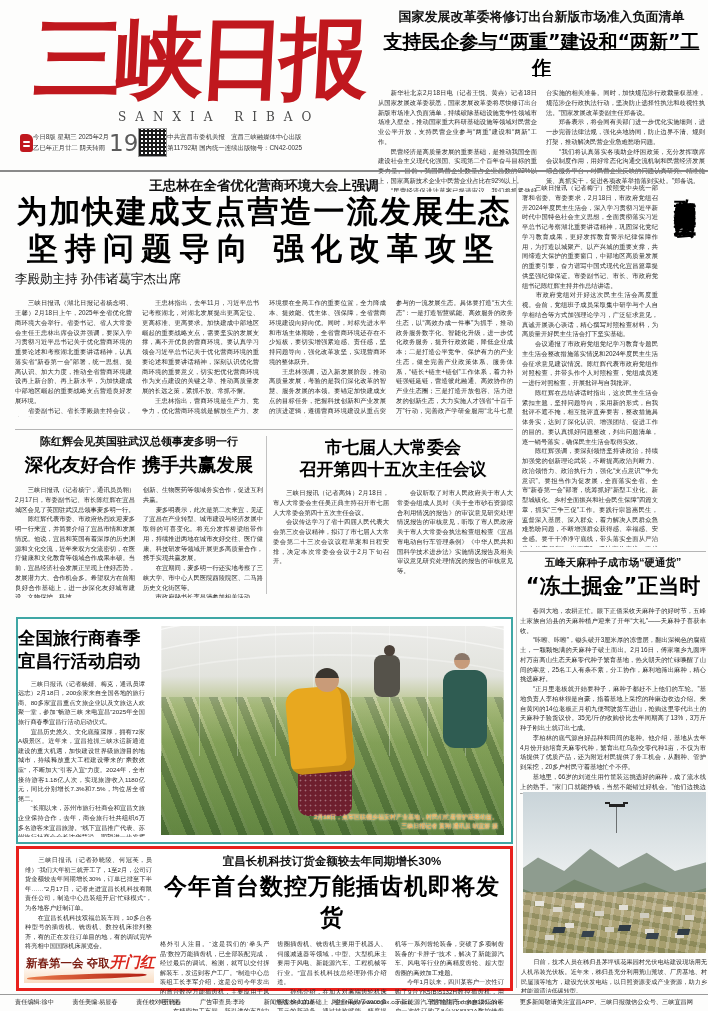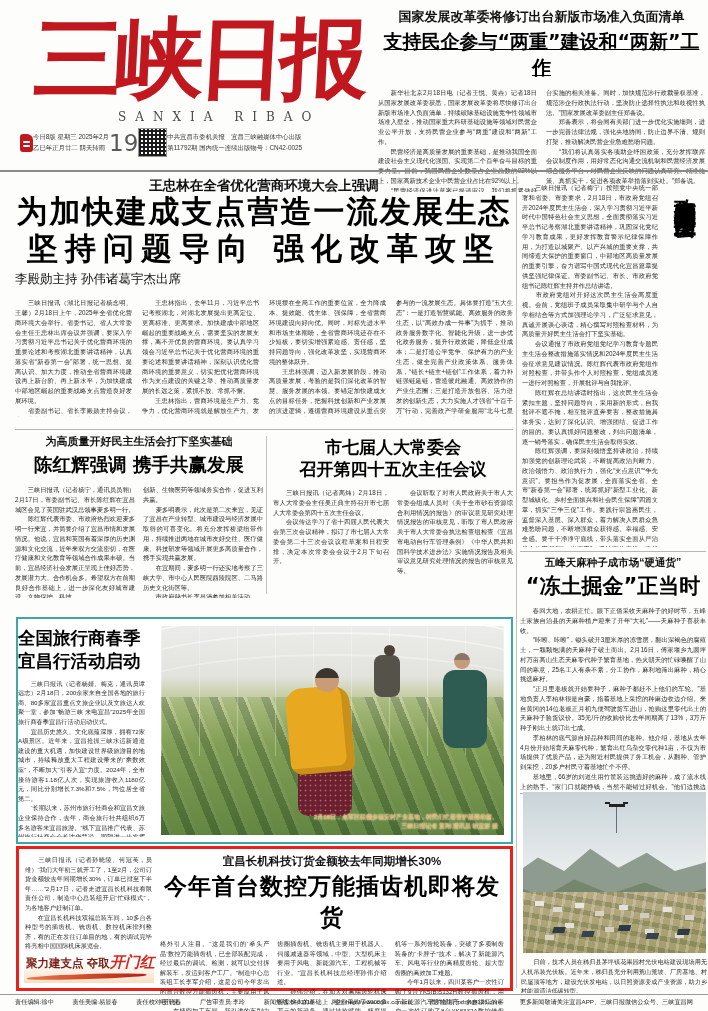--- a/index.html
+++ b/index.html
@@ -177,22 +177,22 @@
 　　王忠林指出，营商环境是生产力、竞争力，优化营商环境就是解放生产力、发展生产力。近年来，全省上下坚持把优化营商</div>
       <div class="bt">环境摆在全局工作的重要位置，全力降成本、提效能、优主体、强保障，全省营商环境建设向好向优。同时，对标先进水平和市场主体期盼，全省营商环境还存在不少短板，要切实增强紧迫感、责任感，坚持问题导向，强化改革攻坚，实现营商环境的整体跃升。
 　　王忠林强调，迈入新发展阶段，推动高质量发展，考验的是我们深化改革的智慧、服务发展的本领。要锚定加快建成支点的目标任务，把握科技创新和产业发展的演进逻辑，遵循营商环境建设从重点突破到系统集成的演进规律，加快打造全要素保障、全链条协同、全社会</div>
       <div class="bt">参与的一流发展生态。具体要打造“五大生态”：一是打造智慧赋能、高效服务的政务生态，以“高效办成一件事”为抓手，推动政务服务数字化、智能化升级，进一步优化政务服务，提升行政效能，降低企业成本；二是打造公平竞争、保护有力的产业生态，健全完善产业政策体系、服务体系，“链长+链主+链创”工作体系，着力补链强链延链，营造彼此融通、高效协作的产业生态圈；三是打造开放包容、活力迸发的创新生态，大力实施人才强省“十百千万”行动，完善政产学研金服用“北斗七星式”创新支持体系，加大科技金融支持力度，激发创新创业创造活力。（下转第二版）</div>
     </div>
   </section>
 
   <div class="hr" style="left:15px;top:429px;width:498px;height:1px;background:#b5b5b5;"></div>
 
   <section id="visit">
-    <div class="kicker">为高质量开好民主生活会打下坚实基础</div>
-    <h2>陈红辉强调 携手共赢发展</h2>
+    <div class="kicker">陈红辉会见英国驻武汉总领事麦多明一行</div>
+    <h2>深化友好合作 携手共赢发展</h2>
     <div class="cols">
       <div class="bt">　　三峡日报讯（记者杨宁，通讯员员翱）2月17日，市委副书记、市长陈红辉在宜昌城区会见了英国驻武汉总领事麦多明一行。
 　　陈红辉代表市委、市政府热烈欢迎麦多明一行来宜，并简要介绍了宜昌市情和发展情况。他说，宜昌和英国有着深厚的历史渊源和文化交流，近年来双方交流密切，在医疗健康和文化教育等领域合作成果丰硕。当前，宜昌经济社会发展正呈现上佳好态势，发展潜力大、合作机会多。希望双方在前期良好合作基础上，进一步深化友好城市建设、文物保护、科技</div>
       <div class="bt">创新、生物医药等领域务实合作，促进互利共赢。
 　　麦多明表示，此次是第二次来宜，见证了宜昌在产业转型、城市建设与经济发展中取得的可喜变化。将充分发挥桥梁纽带作用，持续推进两地在城市友好交往、医疗健康、科技研发等领域开展更多高质量合作，携手实现共赢发展。
 　　在宜期间，麦多明一行还实地考察了三峡大学、市中心人民医院西陵院区、二马路历史文化街区等。
 　　市政府秘书长李昌清参加相关活动。</div>
     </div>
   </section>
 
@@ -260,21 +260,21 @@
       </div>
     </div>
   </div>
 
   <div id="red-box">
     <div id="m-left" class="bt">　　三峡日报讯（记者孙晓陵、何冠英，员维）“我们大年初三就开工了，1至2月，公司订货金额较去年同期增长30%，订单已排至下半年……”2月17日，记者走进宜昌长机科技有限责任公司，制造中心总装组开启“忙碌模式”，为各地客户赶制订单。
 　　在宜昌长机科技双福总装车间，10多台各种型号的插齿机、铣齿机、数控机床排列整齐，有的正在发往订单目的地，有的调试完毕将亮相中国国际机床展览会。
 　　车间内，一台3米多高的“庞然大物”</div>
     <div id="m-slogan">
       <div class="slogan-row">
-        <span class="slogan-a">聚力建支点 夺取</span><span class="slogan-b">开门红</span>
+        <span class="slogan-a">新春第一会 夺取</span><span class="slogan-b">开门红</span>
       </div>
       <div class="slogan-swoosh"></div>
     </div>
     <div id="m-right">
       <div class="kicker">宜昌长机科技订货金额较去年同期增长30%</div>
       <h2>今年首台数控万能插齿机即将发货</h2>
       <div class="cols">
         <div class="bt">格外引人注目。“这是我们的‘拳头产品’数控万能插齿机，已全部装配完成，经过最后的调试、检测，就可以交付拆解装车，发运到客户工厂。”制造中心总装组工长李军介绍，这是公司今年发出的首台数控万能插齿机，主要应用于风电行业。
 　　在精密加工车间，新引进的车削中心、龙门铣设备高速运转，技术工人正在紧张生产。“我们生产的小</div>
         <div class="bt">齿圈插齿机、铣齿机主要用于机器人、伺服减速器等领域，中型、大型机床主要用于风电、新能源汽车、工程机械等行业。”宜昌长机科技总经理孙伟介绍道。

